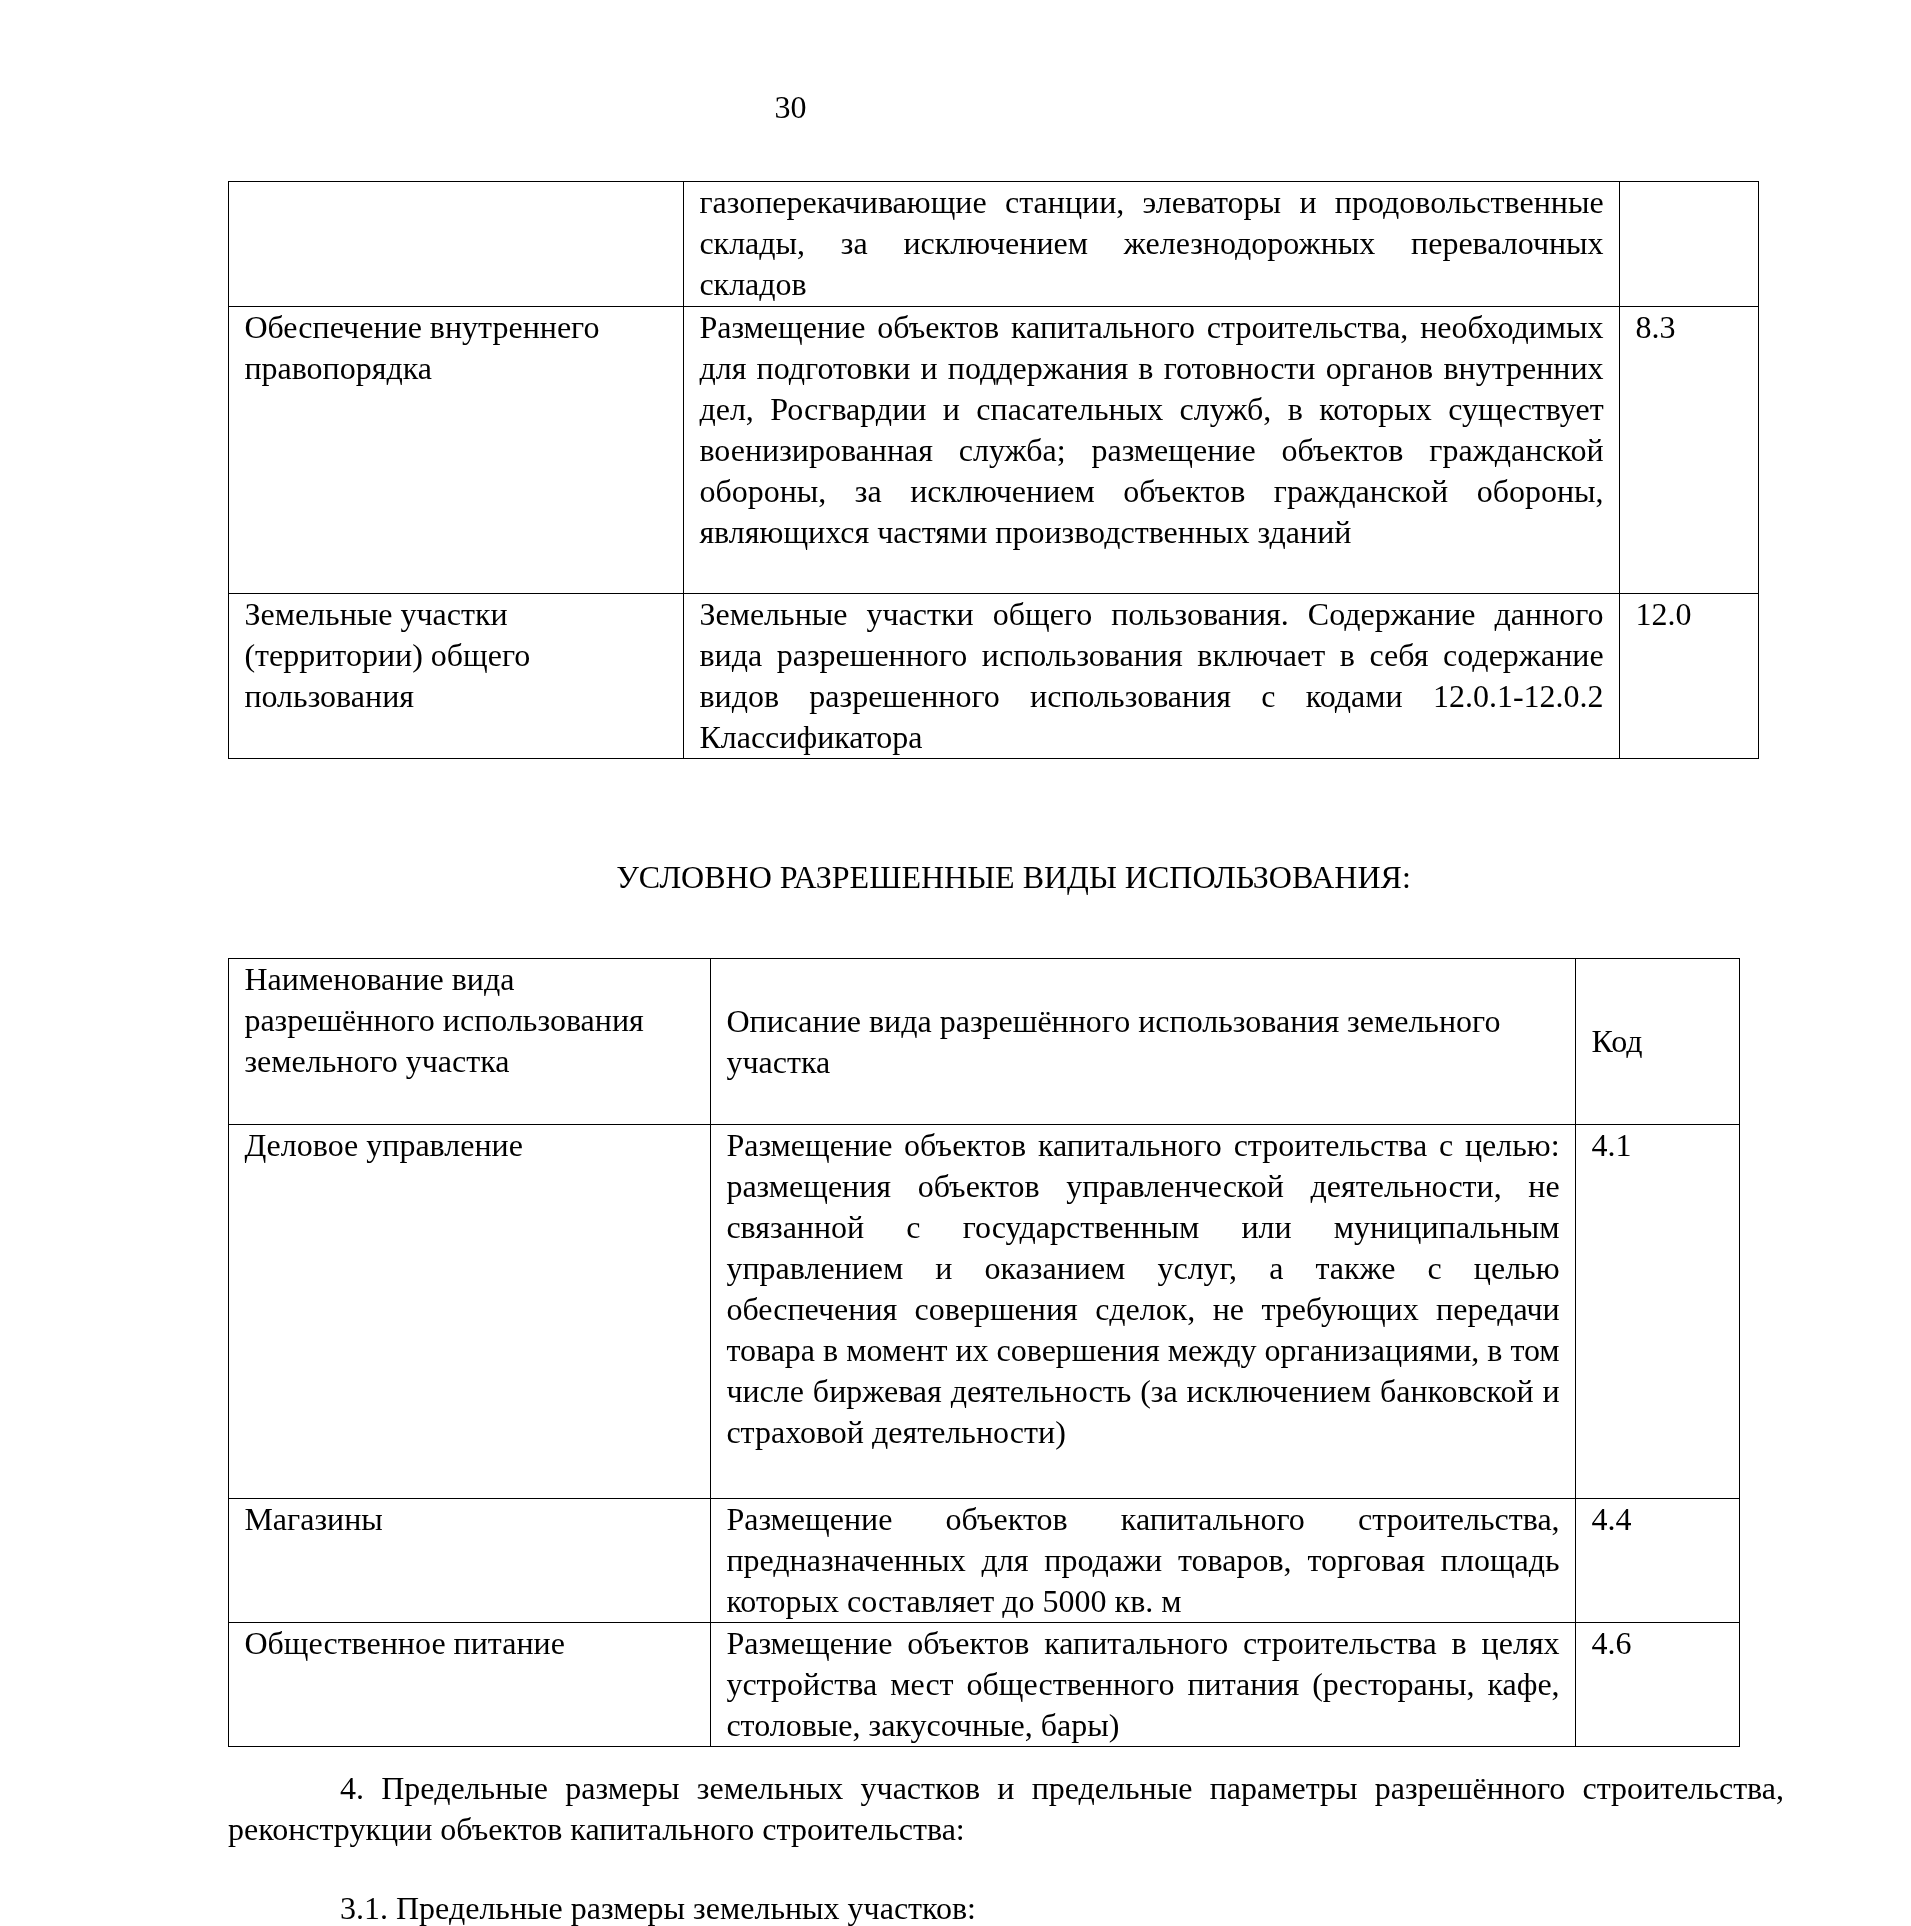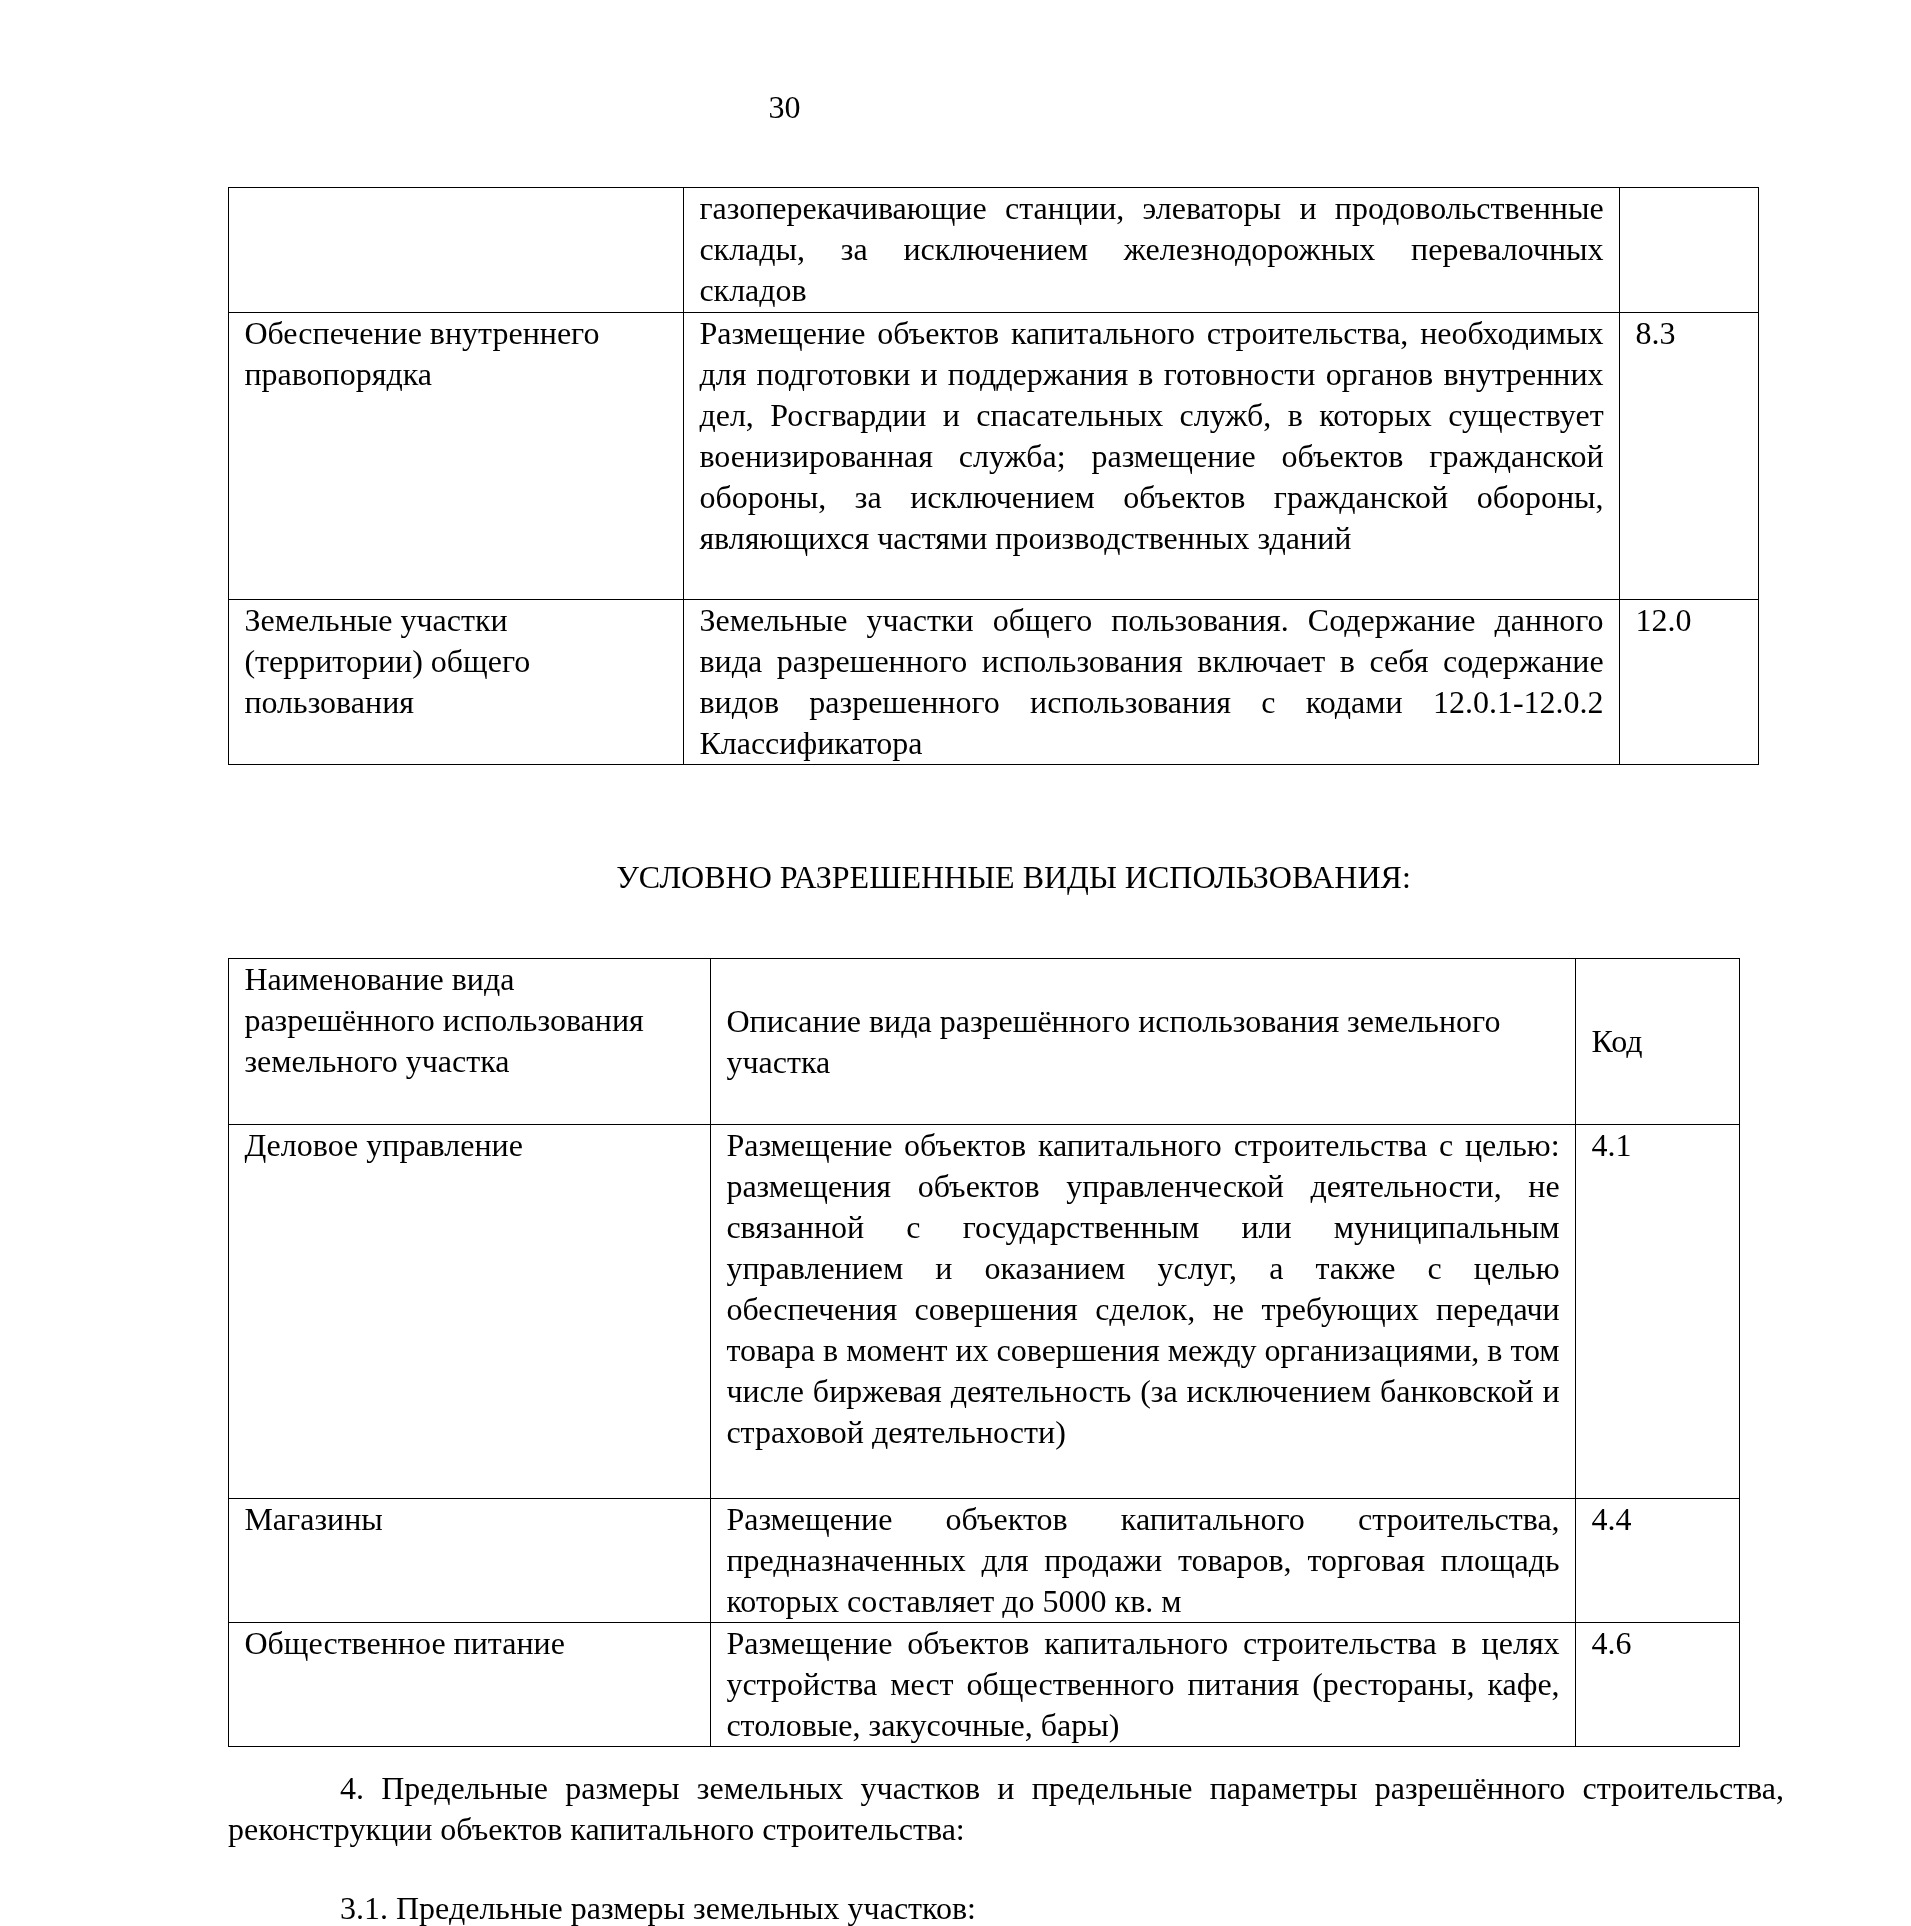--- a/index.html
+++ b/index.html
@@ -1,24 +1,24 @@
 <!DOCTYPE html>
 <html style="font-size:6.2px"><head>
 <meta charset="utf-8">
 <style>
   html, body { margin:0; padding:0; background:#ffffff; }
   body { width:1911px; height:2703px; position:relative; overflow:hidden;
          font-family:"Liberation Serif", serif; color:#000; font-size:32px; line-height:41px; }
-  .pagenum { position:absolute; top:87px; left:8px; width:1553px; text-align:center; }
+  .pagenum { position:absolute; top:87px; left:14px; width:1553px; text-align:center; }
   table { position:absolute; border-collapse:collapse; table-layout:fixed; }
   td { border:1.9px solid #000; vertical-align:top; padding:0 15.4px; }
   .just { text-align:justify; text-align-last:left; }
   .center { }
   .mid { vertical-align:middle; }
-  #t1 { left:228px; top:187px; width:1529px; }
+  #t1 { left:228px; top:181px; width:1529px; }
   #t2 { left:228px; top:958px; width:1510px; }
   .heading { position:absolute; top:857px; left:0; width:1911px; text-align:center; padding-left:116px; box-sizing:border-box; }
   .para { position:absolute; left:228px; width:1556px; text-align:justify; text-indent:112px; }
   #p3 { top:1768px; text-align-last:left; }
   #p31 { top:1888px; }
   #t1 td { height:auto; }
 </style>
 </head>
 <body>
 

